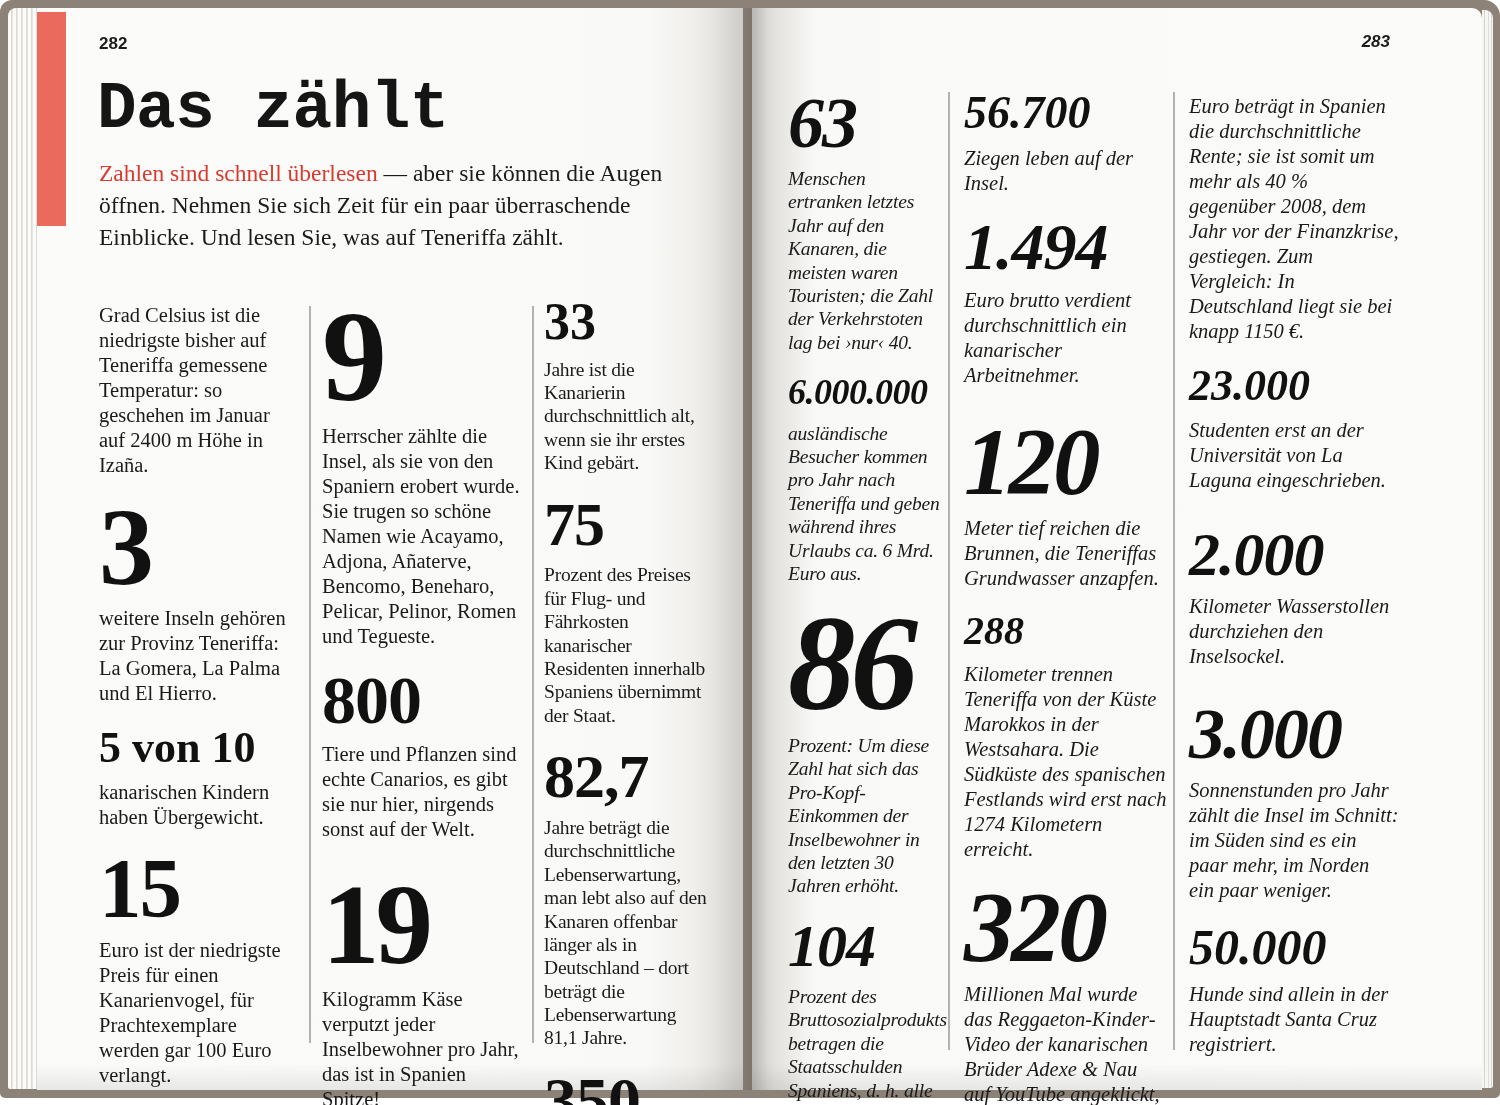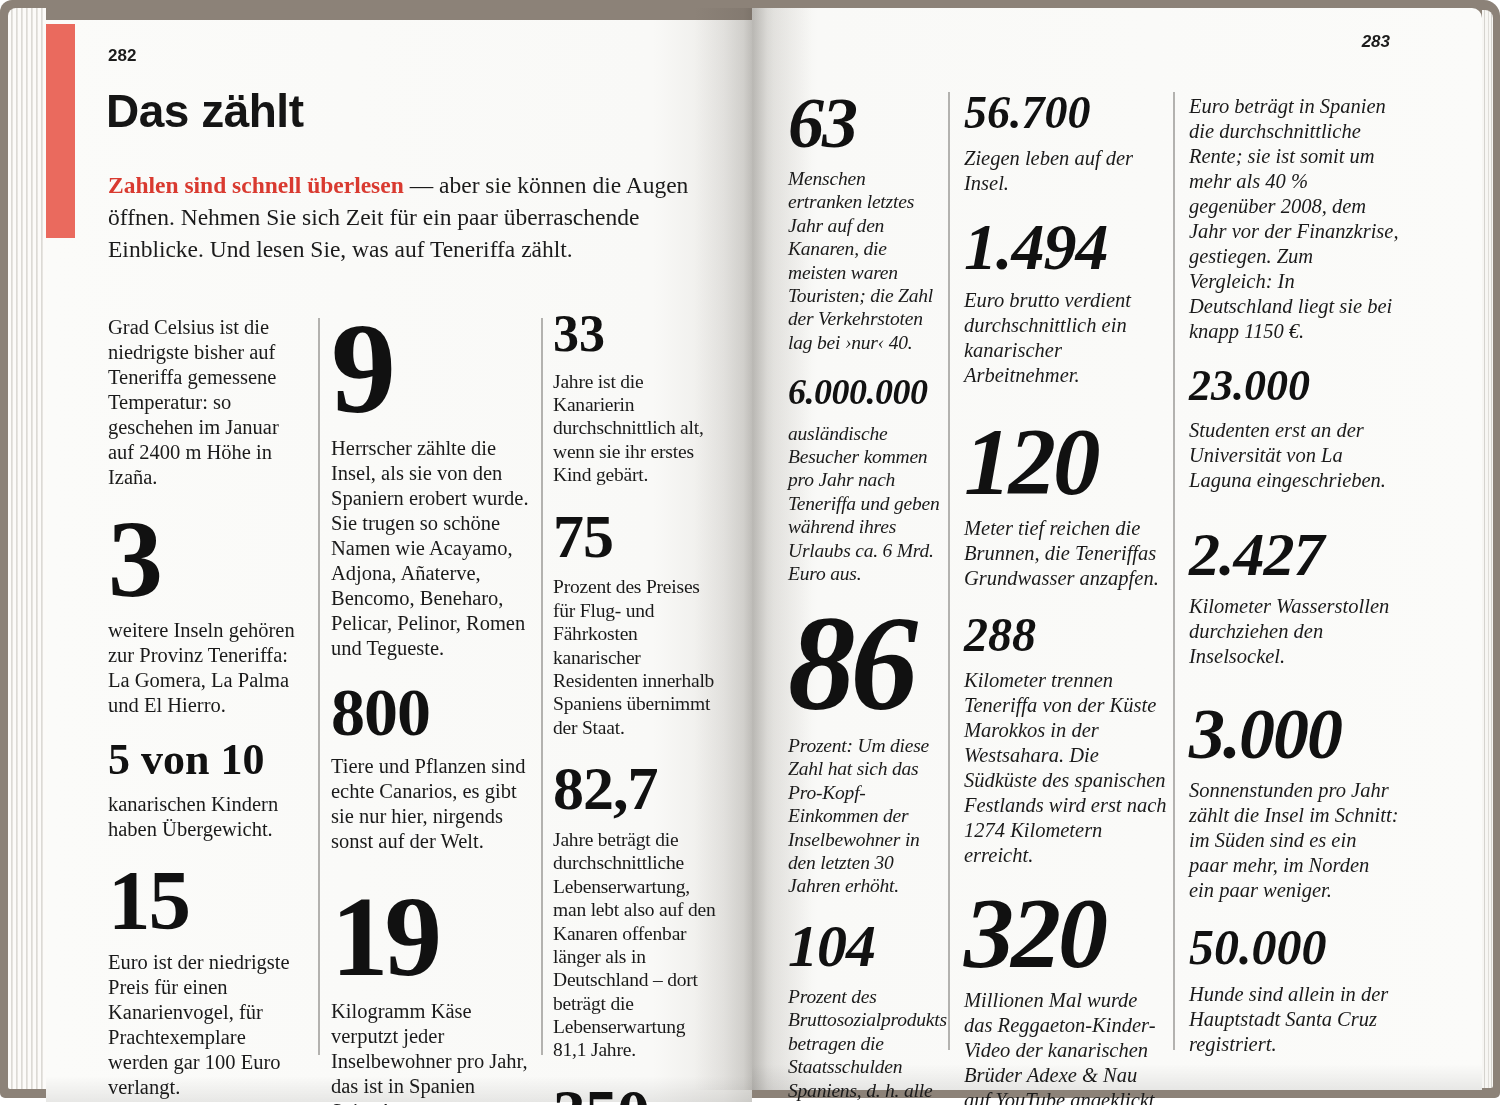--- a/index.html
+++ b/index.html
@@ -13,58 +13,58 @@
   .stack-left { position:absolute; left:8px; top:8px; width:38px; height:1081px;
       border-radius:8px 0 0 2px;
       background:repeating-linear-gradient(90deg,#fcfbf9 0px,#fcfbf9 3px,#dcdad5 3.5px,#eceae6 5px); }
   .stack-right { position:absolute; left:1482px; top:10px; width:11px; height:1078px;
       border-radius:0 8px 2px 0;
       background:repeating-linear-gradient(90deg,#f7f6f3 0px,#f7f6f3 2px,#d5d3ce 2.5px,#e9e7e3 3.5px); }
 
   .page { position:absolute; top:8px; height:1082px; }
   .page::after { content:""; position:absolute; left:0; right:0; bottom:0; height:26px;
       background:linear-gradient(180deg, rgba(0,0,0,0), rgba(0,0,0,0.08)); pointer-events:none; }
-  .page-left  { left:46px;  width:706px;
+  .page-left  { left:37px;  width:706px;
       background:linear-gradient(90deg,#fbfbf9 0%,#f9f9f7 86%,#ececе9 96%,#dddcd8 100%);
-      background:linear-gradient(90deg,#fbfbf9 0%,#f9f9f7 86%,#ecebe8 96%,#dddcd8 100%);margin-top:12px; }
+      background:linear-gradient(90deg,#fbfbf9 0%,#f9f9f7 86%,#ecebe8 96%,#dddcd8 100%); }
   .page-right { left:752px; width:730px; border-radius:0 10px 0 0;
       background:linear-gradient(90deg,#d9d8d4 0%,#eeede A 3%,#f9f9f7 9%,#fbfbf9 100%);
       background:linear-gradient(90deg,#d9d8d4 0%,#eeedea 3%,#f9f9f7 9%,#fbfbf9 100%);font-style:italic; }
   .gutter { position:absolute; left:694px; top:8px; width:118px; height:1082px; z-index:30;
       pointer-events:none;
       background:linear-gradient(90deg, rgba(60,55,50,0) 0%, rgba(60,55,50,0.10) 42%,
                  rgba(60,55,50,0.20) 50%, rgba(60,55,50,0.08) 62%, rgba(60,55,50,0) 100%); }
 
   
   .pagenum { position:absolute; font-family:"Liberation Sans", sans-serif;
              font-weight:bold; font-size:17px; color:#1b1b1b; }
   .pn-left  { left:62px; top:26px; }
   .pn-right { right:92px; top:24px; }
 
   .accent-bar { position:absolute; left:0; top:4px; width:29px; height:214px; background:#ea6a5e; }
 
-  .title { position:absolute; left:60px; top:64px; font-family:Liberation Sans, sans-serif;
-           font-weight:bold; font-size:46px; letter-spacing:-0.5px; color:#151515; }
+  .title { position:absolute; left:60px; top:64px; font-family:Liberation Mono, monospace;
+           font-weight:bold; font-size:66px; letter-spacing:-0.5px; color:#151515; }
 
   .intro { position:absolute; left:62px; top:150px; width:612px;
            font-size:23.5px; line-height:1.36; color:#1b1b1b; }
-  .intro .hl { color:#d93a30; font-weight:bold; }
+  .intro .hl { color:#d93a30; font-weight:normal; }
 
   .col { position:absolute; color:#1a1a1a; }
   .vdiv { position:absolute; width:1.5px; background:#b3b2af; }
 
   .stat { margin-bottom:24px; }
   .num { font-family:"Liberation Serif", serif; font-weight:bold; color:#111;
          line-height:0.82; margin-bottom:14px; }
   .stxt { font-size:20.5px; line-height:1.22; }
   .cond .stxt { font-size:19.5px; letter-spacing:-0.2px; line-height:1.2; }
   .sp-lg { margin-top:36px; }
 
   .n36{font-size:36px;letter-spacing:-0.5px} .n44{font-size:44px} .n46{font-size:46px}
-  .n48{font-size:48px} .n50{font-size:50px} .n52{font-size:52px}
+  .n48{font-size:40px} .n50{font-size:50px} .n52{font-size:52px}
   .n60{font-size:60px;letter-spacing:-1px} .n62{font-size:62px;letter-spacing:-1px}
   .n66{font-size:66px;letter-spacing:-1px} .n68{font-size:68px;letter-spacing:-1px}
   .n72{font-size:72px;letter-spacing:-2px} .n85{font-size:85px;letter-spacing:-2px}
   .n95{font-size:95px;letter-spacing:-3px} .n100{font-size:100px;letter-spacing:-3px}
   .n110{font-size:110px;letter-spacing:-3px} .n115{font-size:115px;letter-spacing:-4px}
   .n130{font-size:130px;letter-spacing:-4px} .n135{font-size:135px;letter-spacing:-5px}
 
   
   .lp-c1 { left:62px;  top:295px; width:202px; }
   .lp-c2 { left:285px; top:295px; width:206px; }
@@ -201,21 +201,21 @@
 
       <div class="col rp-c3">
         <div class="stat">
           <div class="stxt">Euro beträgt in Spanien die durchschnittliche Rente; sie ist somit um mehr als 40 % gegenüber 2008, dem Jahr vor der Finanzkrise, gestiegen. Zum Vergleich: In Deutschland liegt sie bei knapp 1150 €.</div>
         </div>
         <div class="stat">
           <div class="num n44">23.000</div>
           <div class="stxt">Studenten erst an der Universität von La Laguna eingeschrieben.</div>
         </div>
         <div class="stat sp-lg">
-          <div class="num n62">2.427</div>
+          <div class="num n62">2.000</div>
           <div class="stxt">Kilometer Wasserstollen durchziehen den Inselsockel.</div>
         </div>
         <div class="stat sp-lg">
           <div class="num n72">3.000</div>
           <div class="stxt">Sonnenstunden pro Jahr zählt die Insel im Schnitt: im Süden sind es ein paar mehr, im Norden ein paar weniger.</div>
         </div>
         <div class="stat">
           <div class="num n50">50.000</div>
           <div class="stxt">Hunde sind allein in der Hauptstadt Santa Cruz registriert.</div>
         </div>

